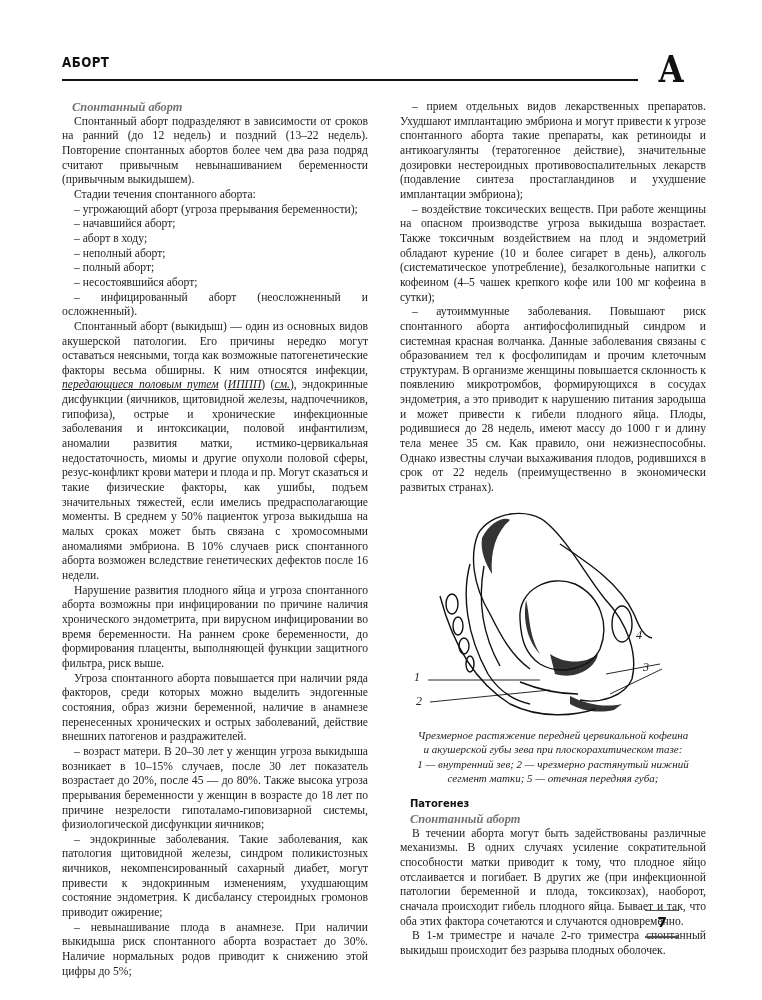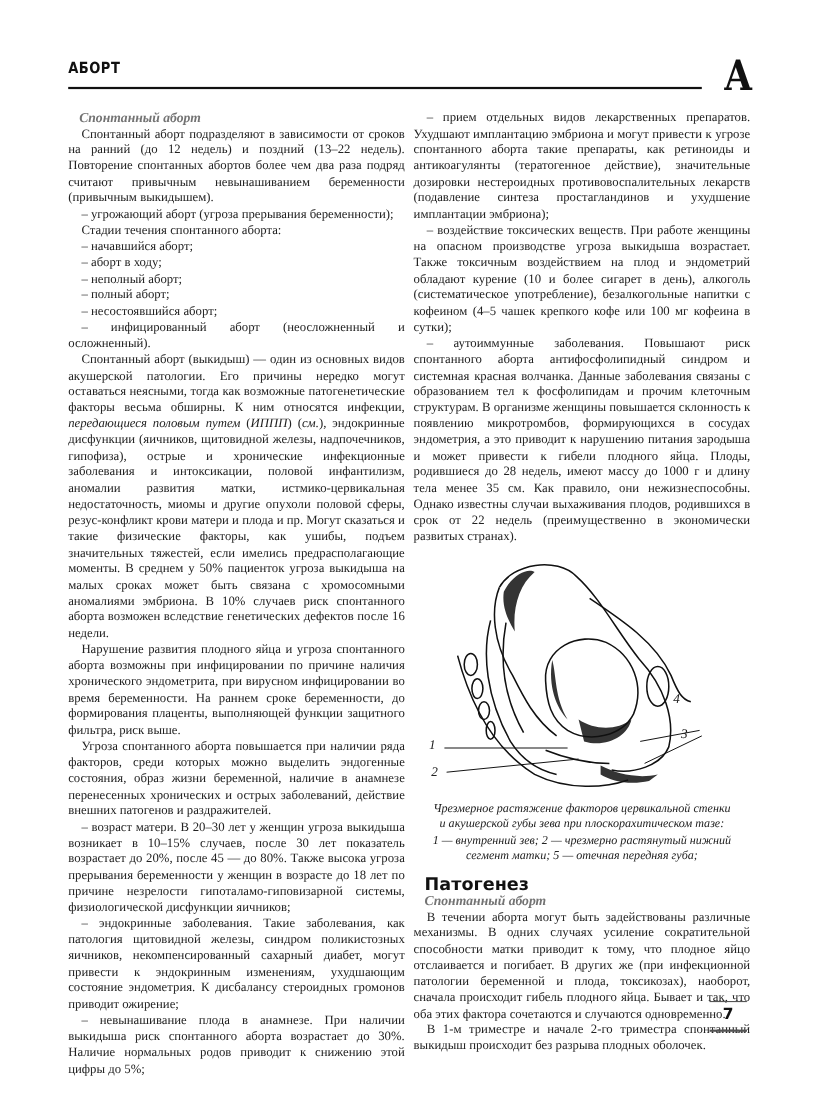--- a/index.html
+++ b/index.html
@@ -16,31 +16,31 @@
     position: absolute; left: 658px; top: 46px;
     font-family: "DejaVu Serif", serif; font-weight: bold; font-size: 38px; color: #111;
     transform: scaleX(0.85); transform-origin: left;
   }
   .col {
     position: absolute; top: 100px; width: 306px;
     font-family: "Liberation Serif", serif; font-size: 11.6px; line-height: 14.65px;
     text-align: justify; hyphens: manual; color: #222;
   }
   .col.left { left: 62px; }
-  .col.right { left: 376px; }
+  .col.right { left: 400px; }
   .col p { margin: 0; text-indent: 12px; }
   .subhead {
     font-family: "Liberation Serif", serif; font-weight: bold; font-style: italic;
     font-size: 12.4px; margin: 0 0 0 10px; color: #737373;
   }
   .h2 {
-    font-family: "DejaVu Sans", sans-serif; font-weight: bold; font-size: 16px;
+    font-family: "DejaVu Sans", sans-serif; font-weight: bold; font-size: 10px;
     margin: 0 0 0 10px; color: #111;
   }
-  .it { font-style: italic; }
+  .it { font-style: italic; text-decoration: underline; }
   .figure { position: relative; width: 306px; height: 218px; margin: 8px 0 6px 0; }
   .figure svg { position: absolute; left: 0; top: 0; }
   .fig-label {
     position: absolute; font-family: "Liberation Serif", serif; font-style: italic; font-size: 12px; color: #222;
   }
   .caption {
     font-family: "Liberation Serif", serif; font-style: italic; font-size: 11px; line-height: 14.4px;
     text-align: center; color: #222; margin: 6px 0 12px 0;
   }
   .folio { position: absolute; left: 645px; top: 910px; width: 34px; height: 28px; }
@@ -56,22 +56,22 @@
 
 <div class="page">
 
   <div class="running-head">АБОРТ</div>
   <div class="head-rule"></div>
   <div class="section-letter">А</div>
 
   <div class="col left">
     <div class="subhead">Спонтанный аборт</div>
     <p>Спонтанный аборт подразделяют в зависимости от сроков на ранний (до 12 недель) и поздний (13–22 недель). Повторение спонтанных абортов более чем два раза подряд считают привычным невынашиванием беременности (привычным выкидышем).</p>
+    <p>Стадии течения спонтанного аборта:</p>
     <p>– угрожающий аборт (угроза прерывания беременности);</p>
-    <p>Стадии течения спонтанного аборта:</p>
     <p>– начавшийся аборт;</p>
     <p>– аборт в ходу;</p>
     <p>– неполный аборт;</p>
     <p>– полный аборт;</p>
     <p>– несостоявшийся аборт;</p>
     <p>– инфицированный аборт (неосложненный и осложненный).</p>
     <p><span>Спонтанный аборт (выкидыш) — один из основных видов акушерской патологии. Его причины нередко могут оставаться неясными, тогда как возможные патогенетические факторы весьма обширны. К ним относятся инфекции, </span><span class="it">передающиеся половым путем</span><span> (</span><span class="it">ИППП</span><span>) (</span><span class="it">см.</span><span>), эндокринные дисфункции (яичников, щитовидной железы, надпочечников, гипофиза), острые и хронические инфекционные заболевания и интоксикации, половой инфантилизм, аномалии развития матки, истмико-цервикальная недостаточность, миомы и другие опухоли половой сферы, резус-конфликт крови матери и плода и пр. Могут сказаться и такие физические факторы, как ушибы, подъем значительных тяжестей, если имелись предрасполагающие моменты. В среднем у 50% пациенток угроза выкидыша на малых сроках может быть связана с хромосомными аномалиями эмбриона. В 10% случаев риск спонтанного аборта возможен вследствие генетических дефектов после 16 недели.</span></p>
     <p>Нарушение развития плодного яйца и угроза спонтанного аборта возможны при инфицировании по причине наличия хронического эндометрита, при вирусном инфицировании во время беременности. На раннем сроке беременности, до формирования плаценты, выполняющей функции защитного фильтра, риск выше.</p>
     <p>Угроза спонтанного аборта повышается при наличии ряда факторов, среди которых можно выделить эндогенные состояния, образ жизни беременной, наличие в анамнезе перенесенных хронических и острых заболеваний, действие внешних патогенов и раздражителей.</p>
     <p>– возраст матери. В 20–30 лет у женщин угроза выкидыша возникает в 10–15% случаев, после 30 лет показатель возрастает до 20%, после 45 — до 80%. Также высока угроза прерывания беременности у женщин в возрасте до 18 лет по причине незрелости гипоталамо-гиповизарной системы, физиологической дисфункции яичников;</p>
@@ -121,21 +121,21 @@
           <path d="M126 96 C 130 110, 128 130, 140 150 C 130 140, 122 120, 126 96 Z"></path>
         </g>
       </svg>
       <span class="fig-label" style="left:14px; top:166px;">1</span>
       <span class="fig-label" style="left:16px; top:190px;">2</span>
       <span class="fig-label" style="left:243px; top:156px;">3</span>
       <span class="fig-label" style="left:236px; top:124px;">4</span>
     </div>
 
     <div class="caption">
-      <div>Чрезмерное растяжение факторов цервикальной стенки</div>
+      <div>Чрезмерное растяжение передней цервикальной кофеина</div>
       <div>и акушерской губы зева при плоскорахитическом тазе:</div>
       <div>1 — внутренний зев; 2 — чрезмерно растянутый нижний</div>
       <div>сегмент матки; 5 — отечная передняя губа;</div>
     </div>
 
     <div class="h2">Патогенез</div>
     <div class="subhead">Спонтанный аборт</div>
     <p>В течении аборта могут быть задействованы различные механизмы. В одних случаях усиление сократительной способности матки приводит к тому, что плодное яйцо отслаивается и погибает. В других же (при инфекционной патологии беременной и плода, токсикозах), наоборот, сначала происходит гибель плодного яйца. Бывает и так, что оба этих фактора сочетаются и случаются одновременно.</p>
     <p>В 1-м триместре и начале 2-го триместра спонтанный выкидыш происходит без разрыва плодных оболочек.</p>
   </div>

